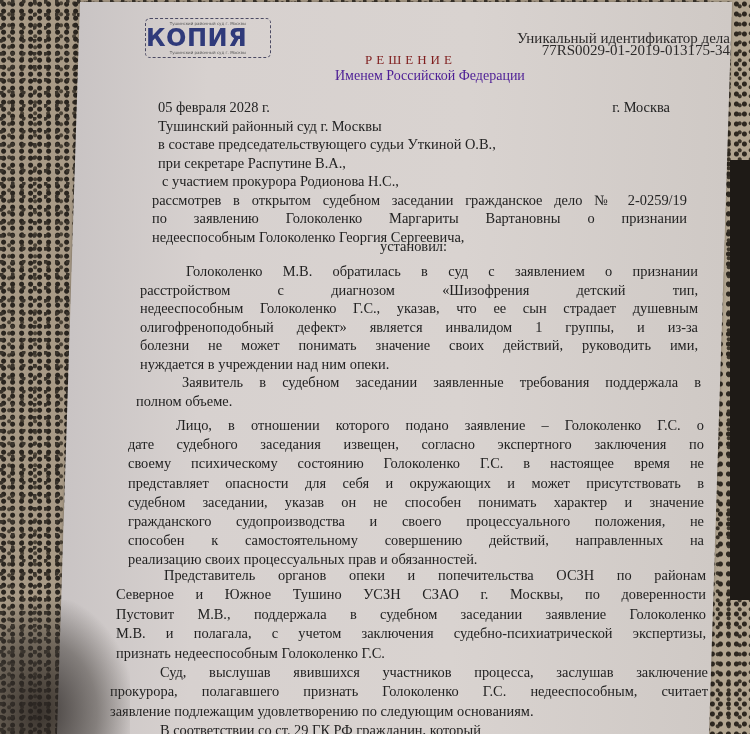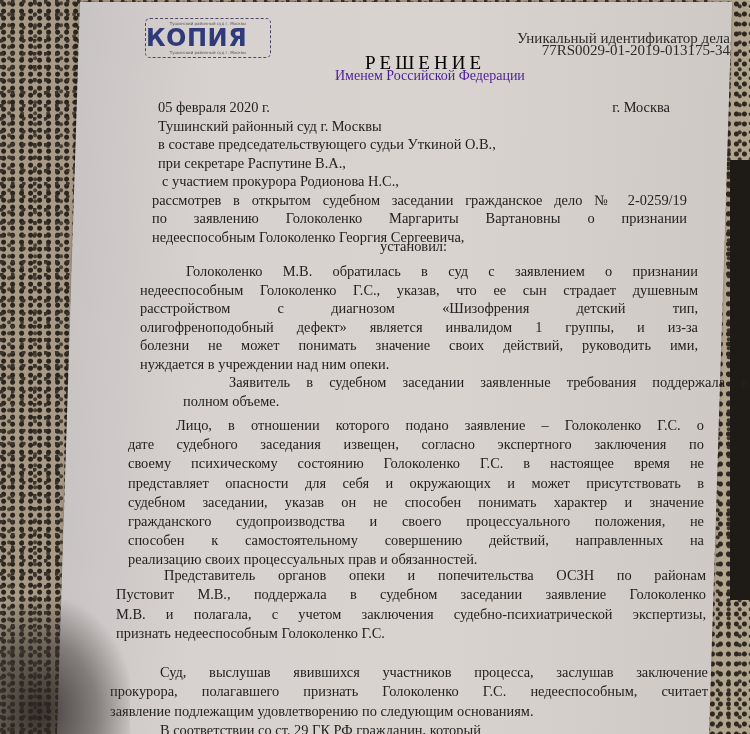--- a/index.html
+++ b/index.html
@@ -81,69 +81,70 @@
   <div class="stamp-small" style="top:2px;">Тушинский районный суд г. Москвы</div>
   <span class="stamp-text">КОПИЯ</span>
   <div class="stamp-small" style="bottom:2px;">Тушинский районный суд г. Москвы</div>
 </div>
 
 <div class="uid">
   <div>Уникальный идентификатор дела</div>
   <div>77RS0029-01-2019-013175-34</div>
 </div>
 
-<div style="position:absolute; left:365px; top:52px; font-size:19px; letter-spacing:4px; color:#000000;">РЕШЕНИЕ</div>
+<div style="position:absolute; left:365px; top:52px; font-size:13px; letter-spacing:4px; color:#7f1d1d;">РЕШЕНИЕ</div>
 <div class="subtitle">Именем Российской Федерации</div>
 
 <div class="body-text" style="left:158px; top:98px; width:520px;">
   <div class="line" style="display:flex; justify-content:space-between;">
-    <span>05 февраля 2020 г.</span>
+    <span>05 февраля 2028 г.</span>
     <span style="margin-right:8px;text-align:right;">г. Москва</span>
   </div>
   <div class="line">Тушинский районный суд г. Москвы</div>
   <div class="line">в составе председательствующего судьи Уткиной О.В.,</div>
   <div class="line">при секретаре Распутине В.А.,</div>
 </div>
 
 <div class="body-text" style="left:152px; top:172px; width:535px;">
   <div class="line" style="margin-left:10px;">с участием прокурора Родионова Н.С.,</div>
   <div class="justify">рассмотрев в открытом судебном заседании гражданское дело № 2-0259/19</div>
   <div class="justify">по заявлению Голоколенко Маргариты Вартановны о признании</div>
   <div class="line">недееспособным Голоколенко Георгия Сергеевича,</div>
 </div>
 
 <div class="body-text" style="left:380px; top:237px;">установил:</div>
 
 <div class="body-text" style="left:140px; top:262px; width:558px;">
   <div class="justify" style="padding-left:46px;">Голоколенко М.В. обратилась в суд с заявлением о признании</div>
+  <div class="justify">расстройством с диагнозом «Шизофрения детский тип,</div>
   <div class="justify">недееспособным Голоколенко Г.С., указав, что ее сын страдает душевным</div>
-  <div class="justify">расстройством с диагнозом «Шизофрения детский тип,</div>
   <div class="justify">олигофреноподобный дефект» является инвалидом 1 группы, и из-за</div>
   <div class="justify">болезни не может понимать значение своих действий, руководить ими,</div>
   <div class="line">нуждается в учреждении над ним опеки.</div>
 </div>
 
-<div class="body-text" style="left:136px; top:373px; width:565px;margin-left:47px;">
+<div class="body-text" style="left:136px; top:373px; width:565px;">
   <div class="justify" style="padding-left:46px;">Заявитель в судебном заседании заявленные требования поддержала в</div>
   <div class="line">полном объеме.</div>
 </div>
 
 <div class="body-text" style="left:128px; top:416px; width:576px; line-height:19.2px;font-family:Liberation Serif, serif;">
   <div class="justify" style="padding-left:48px;">Лицо, в отношении которого подано заявление – Голоколенко Г.С. о</div>
   <div class="justify">дате судебного заседания извещен, согласно экспертного заключения по</div>
   <div class="justify">своему психическому состоянию Голоколенко Г.С. в настоящее время не</div>
   <div class="justify">представляет опасности для себя и окружающих и может присутствовать в</div>
   <div class="justify">судебном заседании, указав он не способен понимать характер и значение</div>
   <div class="justify">гражданского судопроизводства и своего процессуального положения, не</div>
   <div class="justify">способен к самостоятельному совершению действий, направленных на</div>
   <div class="line">реализацию своих процессуальных прав и обязанностей.</div>
 </div>
 
 <div class="body-text" style="left:116px; top:566px; width:590px; line-height:19.4px;">
   <div class="justify" style="padding-left:48px;">Представитель органов опеки и попечительства ОСЗН по районам</div>
+  <div class="justify">Северное и Южное Тушино УСЗН СЗАО г. Москвы, по доверенности</div>
   <div class="justify">Пустовит М.В., поддержала в судебном заседании заявление Голоколенко</div>
   <div class="justify">М.В. и полагала, с учетом заключения судебно-психиатрической экспертизы,</div>
   <div class="line">признать недееспособным Голоколенко Г.С.</div>
 </div>
 
 <div class="body-text" style="left:110px; top:663px; width:598px; line-height:19.4px;">
   <div class="justify" style="padding-left:50px;">Суд, выслушав явившихся участников процесса, заслушав заключение</div>
   <div class="justify">прокурора, полагавшего признать Голоколенко Г.С. недееспособным, считает</div>
   <div class="line">заявление подлежащим удовлетворению по следующим основаниям.</div>
 </div>

